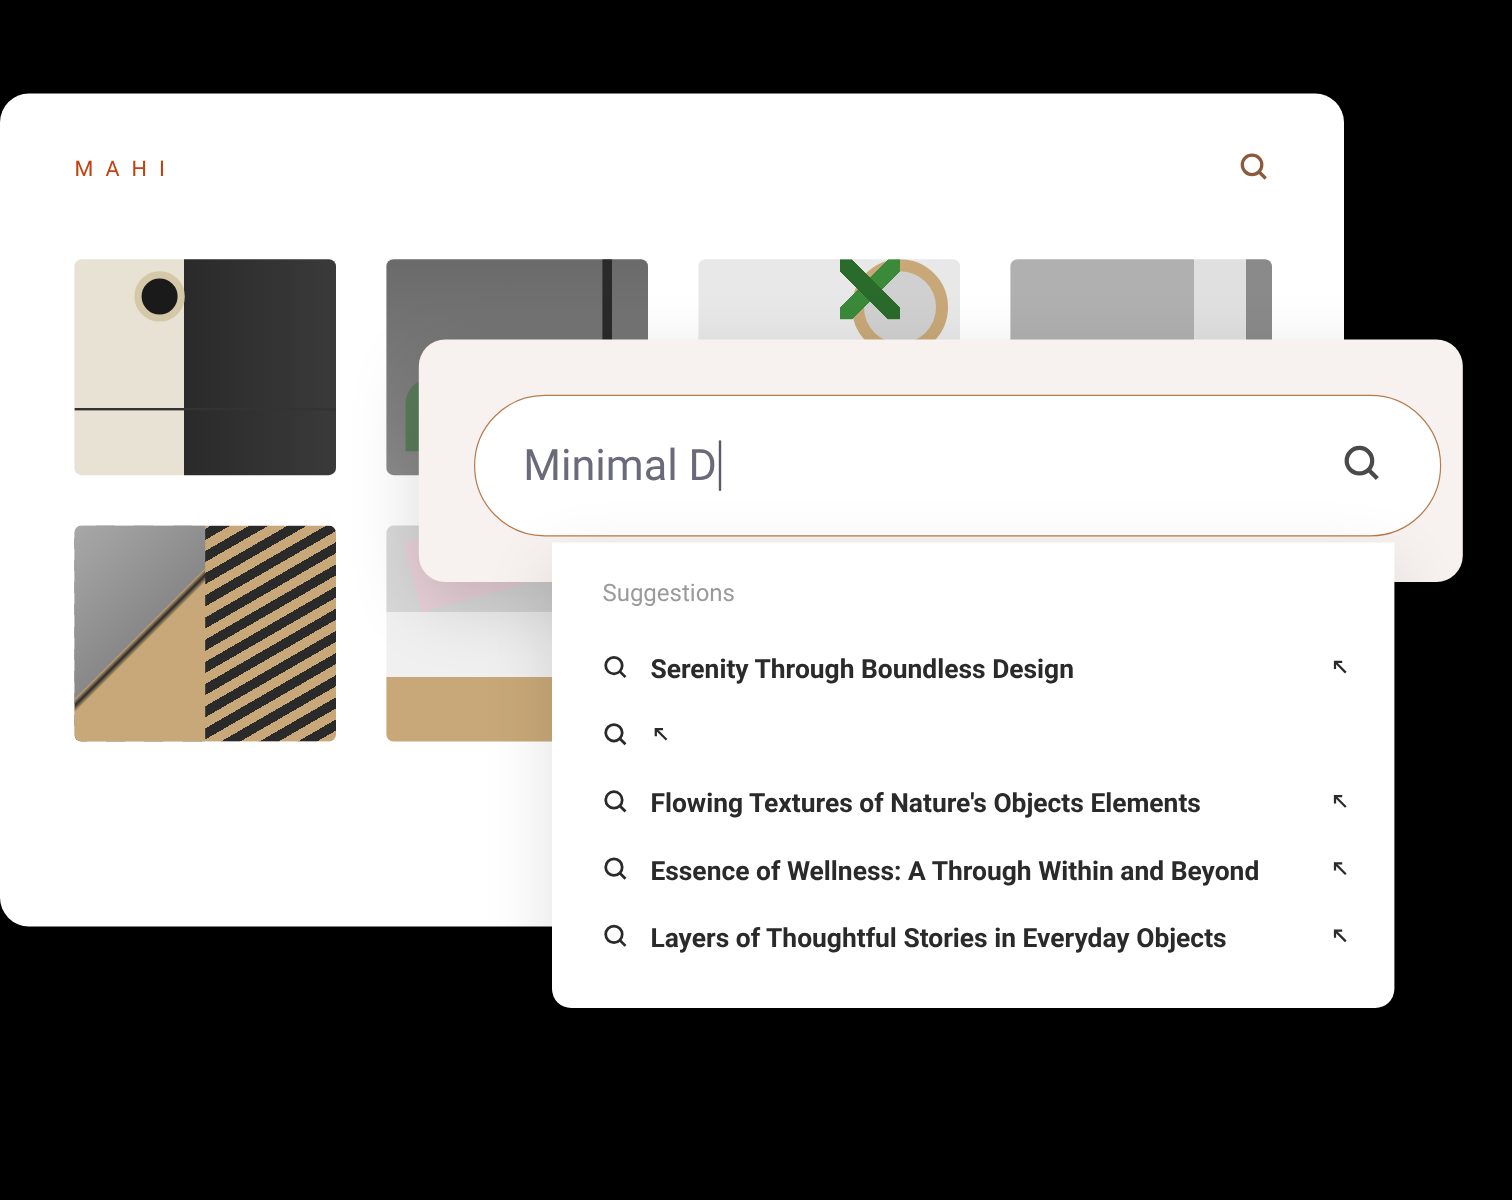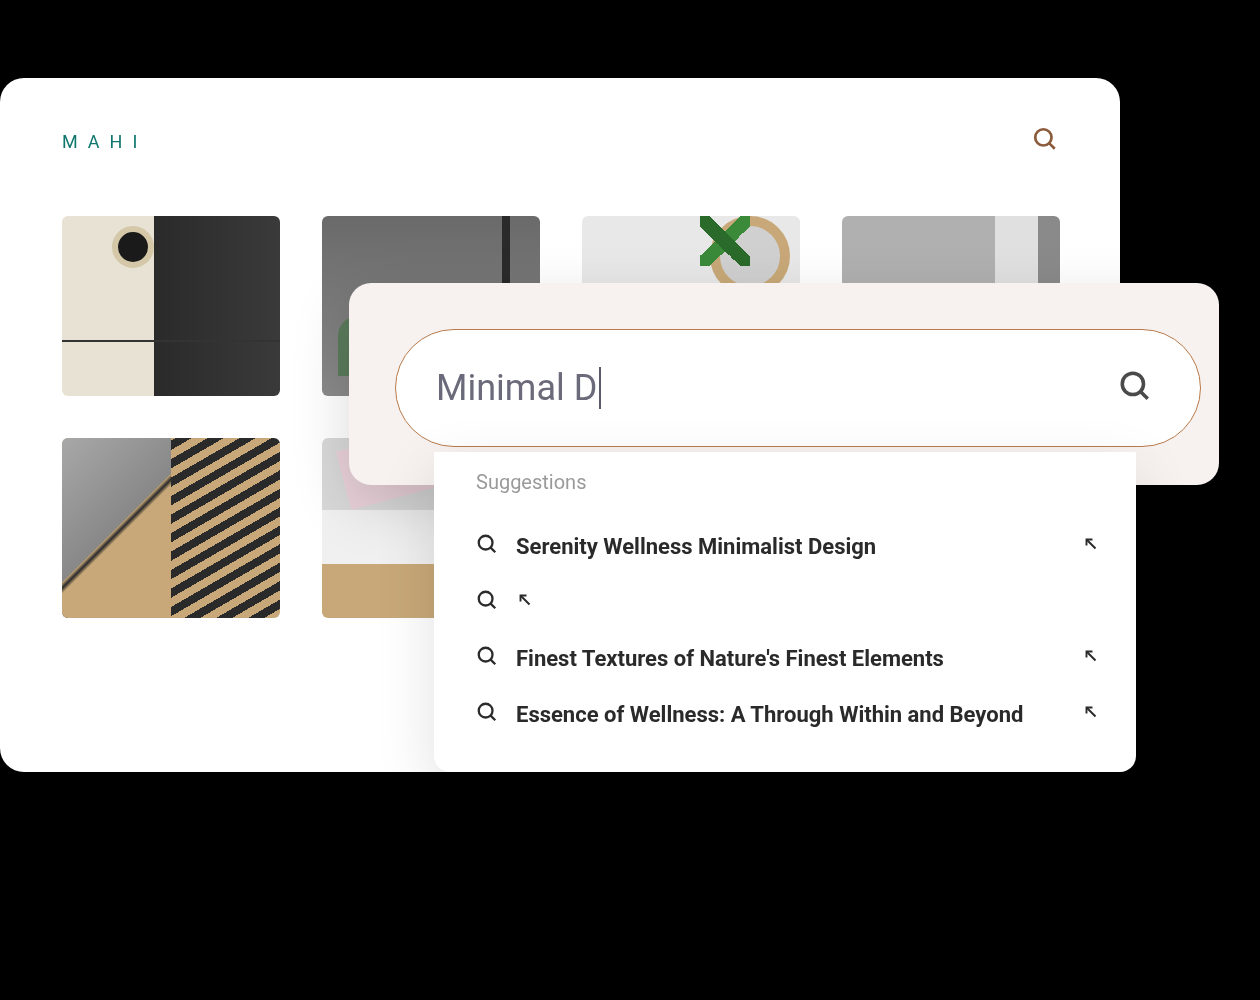--- a/index.html
+++ b/index.html
@@ -31,21 +31,21 @@
     .main-header {
       display: flex;
       justify-content: space-between;
       align-items: center;
       padding: 48px 62px 0 62px;
     }
     
     .logo {
       font-size: 18px;
       letter-spacing: 10px;
-      color: #0f766e;
+      color: #c2410c;
       font-weight: 400;
     }
     
     .header-search-icon {
       color: #8b5a3a;
     }
     
     .header-search-icon svg {
       width: 26px;
       height: 26px;
@@ -232,25 +232,25 @@
       width: 34px;
       height: 34px;
       stroke: #4a4a4a;
       stroke-width: 2.5;
       fill: none;
     }
     
     .suggestions-panel {
       position: absolute;
       top: 452px;
-      left: 434px;
+      left: 460px;
       width: 702px;
       background: #fff;
       border-radius: 0 0 16px 16px;
-      padding: 18px 36px 30px 42px;
+      padding: 30px 36px 30px 42px;
       box-shadow: 0 20px 60px rgba(0,0,0,0.12);
     }
     
     .suggestions-label {
       font-size: 20px;
       color: #9a9a9a;
       font-weight: 400;
       margin-bottom: 24px;
     }
     
@@ -330,21 +330,21 @@
 <div class="suggestions-panel">
   <div class="suggestions-label">Suggestions</div>
 
   <div class="suggestion-item">
     <span class="suggestion-icon">
       <svg viewBox="0 0 24 24">
           <circle cx="10.5" cy="10.5" r="7.5"></circle>
           <line x1="21" y1="21" x2="16" y2="16"></line>
         </svg>
     </span>
-    <span class="suggestion-text">Serenity Wellness Minimalist Design</span>
+    <span class="suggestion-text">Serenity Through Boundless Design</span>
     <span class="suggestion-arrow">
       <svg viewBox="0 0 24 24">
           <line x1="18" y1="18" x2="6" y2="6"></line>
           <polyline points="6,14 6,6 14,6"></polyline>
         </svg>
     </span>
   </div>
 
 
   <div class="suggestion-item">
@@ -362,21 +362,21 @@
     </span>
   </div>
 
   <div class="suggestion-item">
     <span class="suggestion-icon">
       <svg viewBox="0 0 24 24">
           <circle cx="10.5" cy="10.5" r="7.5"></circle>
           <line x1="21" y1="21" x2="16" y2="16"></line>
         </svg>
     </span>
-    <span class="suggestion-text">Finest Textures of Nature's Finest Elements</span>
+    <span class="suggestion-text">Flowing Textures of Nature's Objects Elements</span>
     <span class="suggestion-arrow">
       <svg viewBox="0 0 24 24">
           <line x1="18" y1="18" x2="6" y2="6"></line>
           <polyline points="6,14 6,6 14,6"></polyline>
         </svg>
     </span>
   </div>
 
   <div class="suggestion-item">
     <span class="suggestion-icon">
@@ -387,13 +387,28 @@
     </span>
     <span class="suggestion-text">Essence of Wellness: A Through Within and Beyond</span>
     <span class="suggestion-arrow">
       <svg viewBox="0 0 24 24">
           <line x1="18" y1="18" x2="6" y2="6"></line>
           <polyline points="6,14 6,6 14,6"></polyline>
         </svg>
     </span>
   </div>
 
+  <div class="suggestion-item">
+    <span class="suggestion-icon">
+      <svg viewBox="0 0 24 24">
+          <circle cx="10.5" cy="10.5" r="7.5"></circle>
+          <line x1="21" y1="21" x2="16" y2="16"></line>
+        </svg>
+    </span>
+    <span class="suggestion-text">Layers of Thoughtful Stories in Everyday Objects</span>
+    <span class="suggestion-arrow">
+      <svg viewBox="0 0 24 24">
+          <line x1="18" y1="18" x2="6" y2="6"></line>
+          <polyline points="6,14 6,6 14,6"></polyline>
+        </svg>
+    </span>
+  </div>
 </div>
 
 </body></html>

